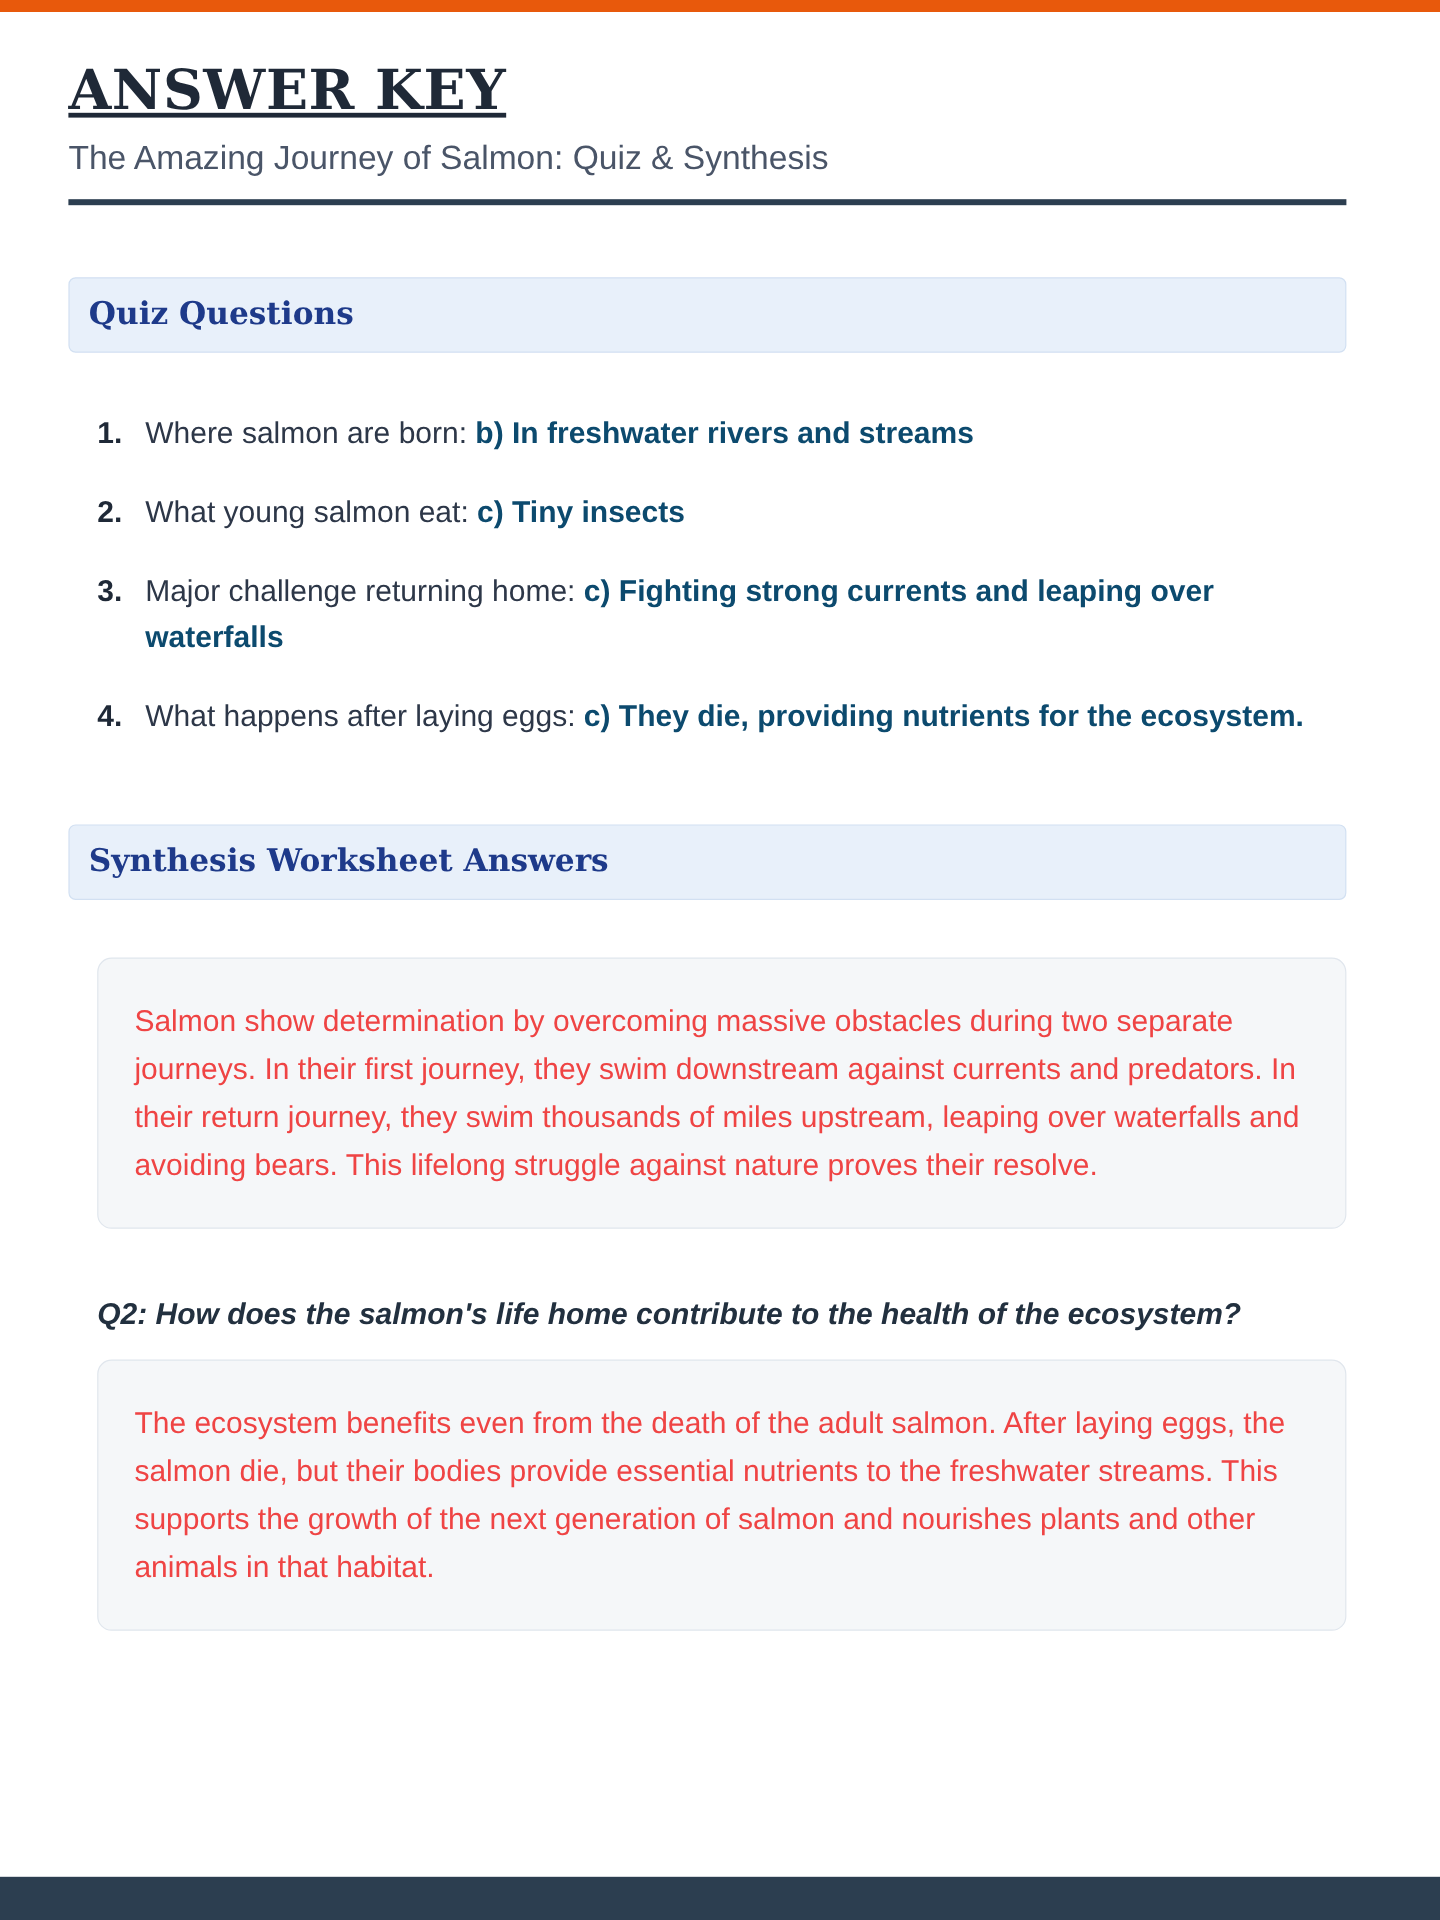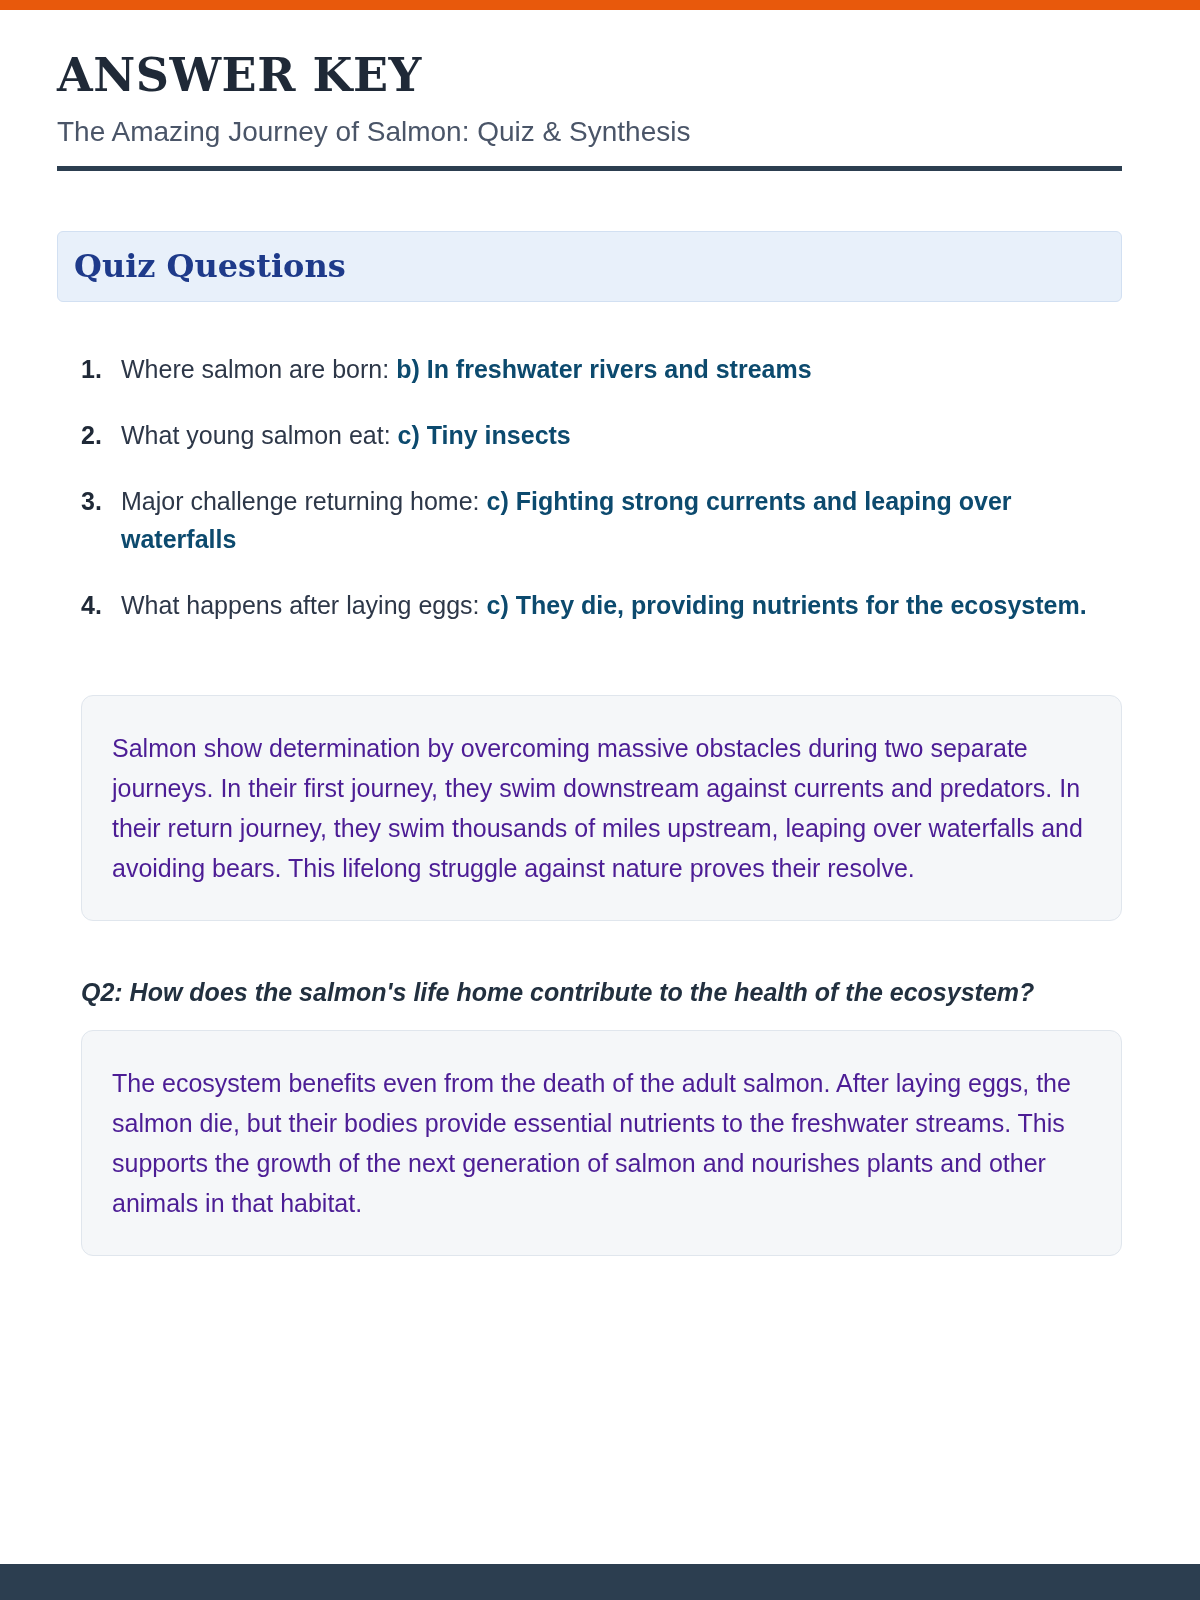--- a/index.html
+++ b/index.html
@@ -38,20 +38,21 @@
     width: 1065px;
   }
   h1.page-title {
     font-family: "DejaVu Serif", serif;
     font-weight: bold;
     font-size: 46px;
     letter-spacing: 0.5px;
     color: #1f2937;
     margin-top: 38px;
     margin-bottom: 14px;
+    text-decoration: underline;
   }
   .subtitle {
     font-size: 28px;
     color: #4a5568;
     margin-bottom: 18px;
   }
   .divider {
     height: 5px;
     background: #2c3e50;
     margin-bottom: 60px;
@@ -59,21 +60,21 @@
   .section-header {
     background: #e8f0fa;
     border: 1px solid #d2e0f2;
     border-radius: 6px;
     padding: 15px 16px 16px 16px;
     margin-bottom: 48px;
   }
   .section-header .section-title {
     font-family: "DejaVu Serif", serif;
     font-weight: bold;
-    font-size: 32px;
+    font-size: 26px;
     color: #1e3a8a;
   }
   .quiz-list {
     list-style: none;
     margin-left: 24px;
     margin-bottom: 70px;
   }
   .quiz-item {
     position: relative;
     padding-left: 40px;
@@ -104,21 +105,21 @@
     margin-bottom: 18px;
     padding-right: 20px;
   }
   .answer-box {
     background: #f5f7f9;
     border: 1px solid #e0e6ed;
     border-radius: 12px;
     padding: 32px 30px;
     font-size: 25px;
     line-height: 1.6;
-    color: #4c1d95;
+    color: #ef4444;
     margin-bottom: 52px;
   }
   .synthesis-inner .answer-box:last-child {
     margin-bottom: 16px;
   }
 </style>
 </head>
 <body>
 
 <div class="page">
@@ -150,20 +151,23 @@
         <span class="prompt">Major challenge returning home:</span>
         <span class="answer">c) Fighting strong currents and leaping over waterfalls</span>
       </li>
       <li class="quiz-item">
         <span class="num">4.</span>
         <span class="prompt">What happens after laying eggs:</span>
         <span class="answer">c) They die, providing nutrients for the ecosystem.</span>
       </li>
     </ol>
 
+    <div class="section-header">
+      <span class="section-title">Synthesis Worksheet Answers</span>
+    </div>
 
     <div class="synthesis-inner">
       <div class="answer-box">Salmon show determination by overcoming massive obstacles during two separate journeys. In their first journey, they swim downstream against currents and predators. In their return journey, they swim thousands of miles upstream, leaping over waterfalls and avoiding bears. This lifelong struggle against nature proves their resolve.</div>
 
       <p class="q-heading">Q2: How does the salmon's life home contribute to the health of the ecosystem?</p>
       <div class="answer-box">The ecosystem benefits even from the death of the adult salmon. After laying eggs, the salmon die, but their bodies provide essential nutrients to the freshwater streams. This supports the growth of the next generation of salmon and nourishes plants and other animals in that habitat.</div>
     </div>
 
   </div>
 

